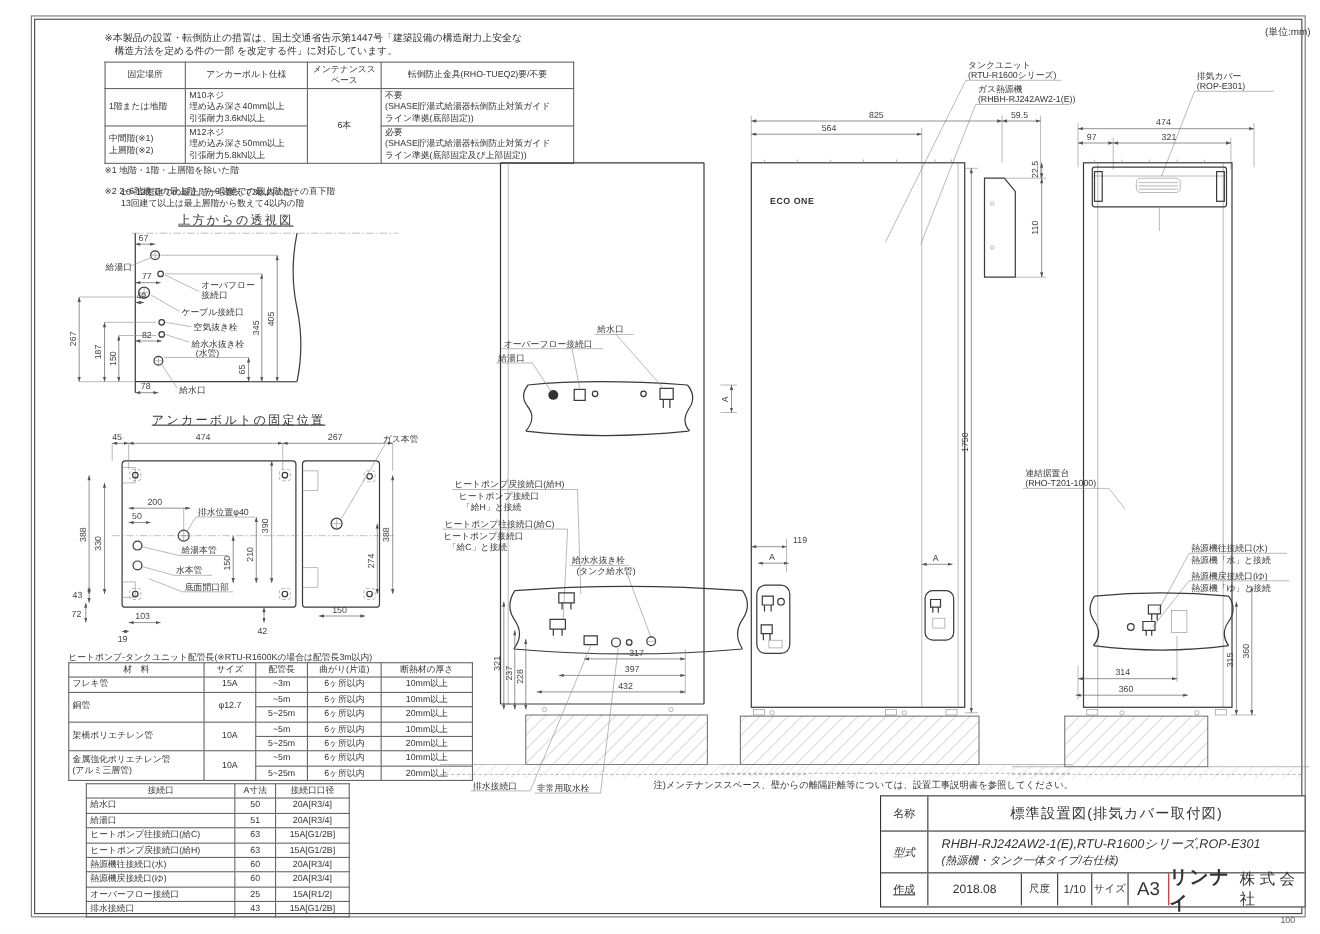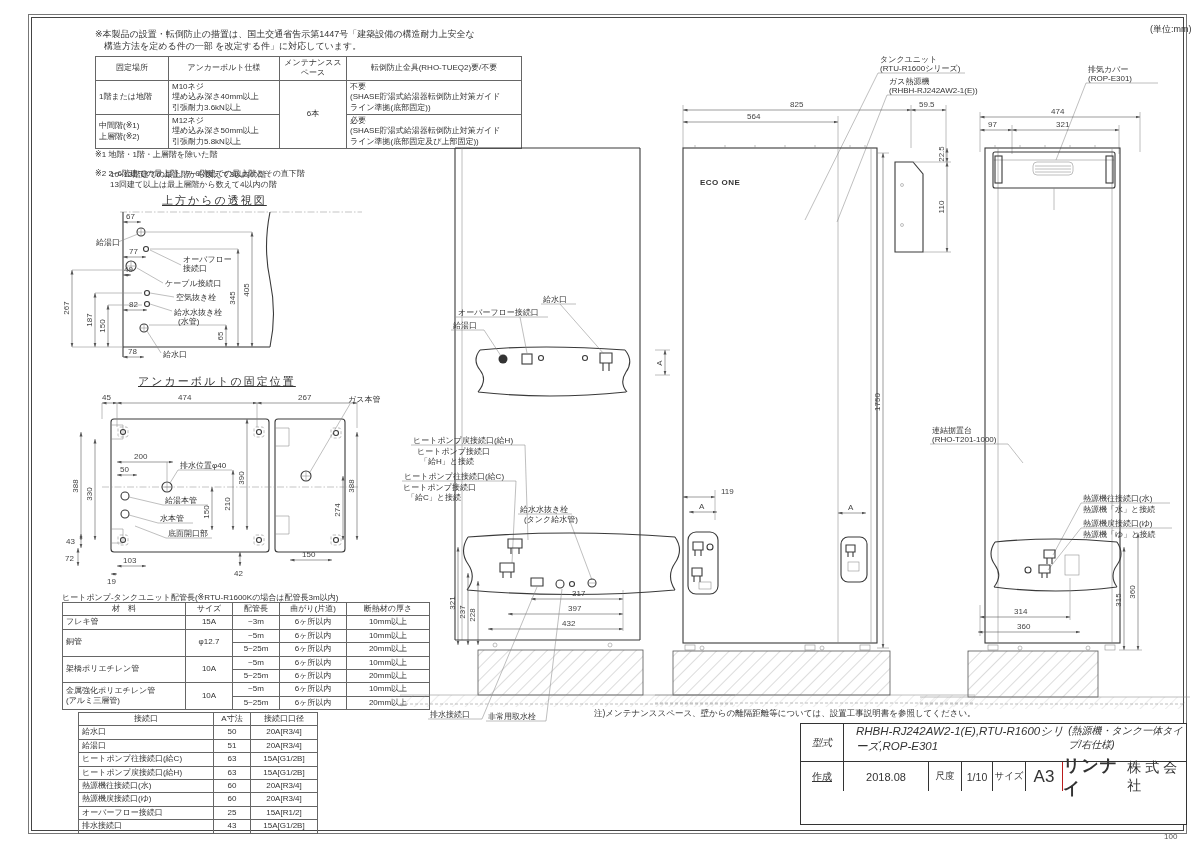--- a/index.html
+++ b/index.html
@@ -664,23 +664,27 @@
       <rect x="48" y="601" width="130" height="46" fill="url(#hatchE)" stroke="#555" stroke-width="0.8"></rect>
       <line class="tl" x1="0" y1="647" x2="270" y2="647"></line>
       <rect x="0" y="647" width="265" height="12" fill="url(#hatchE)" opacity="0.55"></rect>
       <line class="tl dash" x1="0" y1="654" x2="265" y2="654"></line>
     </g>
   </svg>
 
   <div class="abs" style="left:594px;top:708px;font-size:8.5px;white-space:nowrap;">注)メンテナンススペース、壁からの離隔距離等については、設置工事説明書を参照してください。</div>
 
   <div class="abs" style="left:800px;top:723px;width:385px;height:100px;border:1.5px solid #333;background:#fff;">
+    <div style="display:flex;height:31px;border-bottom:1px solid #333;">
+      <div style="width:42px;border-right:1px solid #333;display:flex;align-items:center;justify-content:center;font-size:10px;">名称</div>
+      <div style="flex:1;display:flex;align-items:center;justify-content:center;font-size:13px;letter-spacing:1px;">標準設置図(排気カバー取付図)</div>
+    </div>
     <div style="display:flex;height:37px;border-bottom:1px solid #333;font-style:italic;">
       <div style="width:42px;border-right:1px solid #333;display:flex;align-items:center;justify-content:center;font-size:10px;">型式</div>
-      <div style="flex:1;display:flex;flex-direction:row;justify-content:center;padding-left:12px;">
+      <div style="flex:1;display:flex;flex-direction:column;justify-content:center;padding-left:12px;">
         <div style="font-size:11.5px;">RHBH-RJ242AW2-1(E),RTU-R1600シリーズ,ROP-E301</div>
         <div style="font-size:10px;">(熱源機・タンク一体タイプ/右仕様)</div>
       </div>
     </div>
     <div style="display:flex;height:29px;">
       <div style="width:42px;border-right:1px solid #333;display:flex;align-items:center;justify-content:center;font-size:10px;text-decoration:underline;">作成</div>
       <div style="width:84px;border-right:1px solid #333;display:flex;align-items:center;justify-content:center;font-size:11px;">2018.08</div>
       <div style="width:32px;border-right:1px solid #333;display:flex;align-items:center;justify-content:center;font-size:9.5px;">尺度</div>
       <div style="width:30px;border-right:1px solid #333;display:flex;align-items:center;justify-content:center;font-size:10.5px;">1/10</div>
       <div style="width:32px;border-right:1px solid #333;display:flex;align-items:center;justify-content:center;font-size:9.5px;">サイズ</div>

